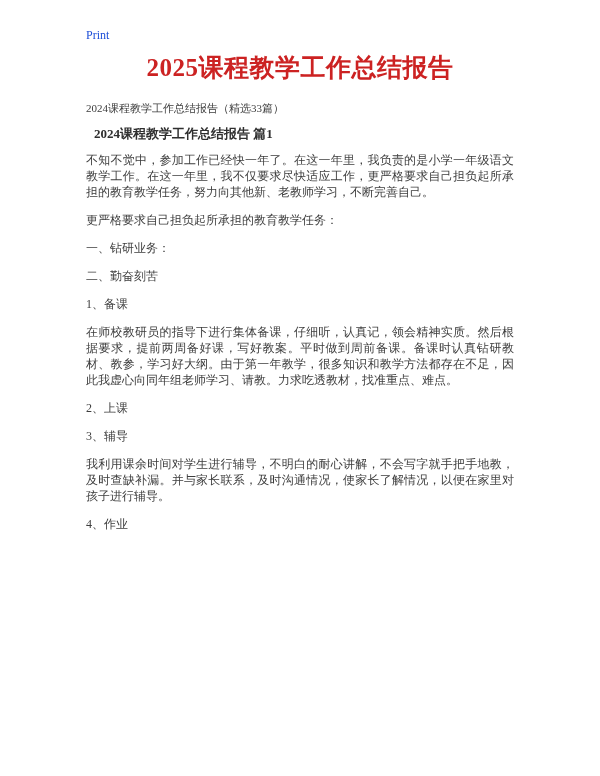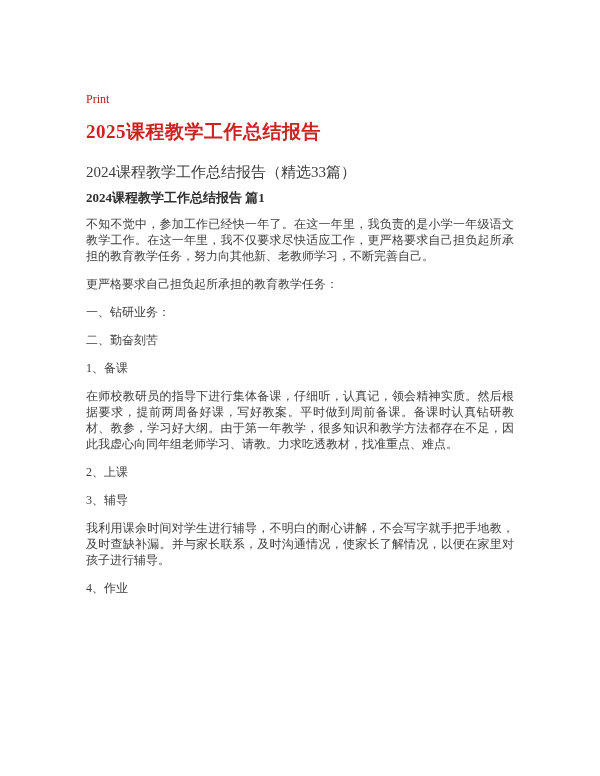--- a/index.html
+++ b/index.html
@@ -10,50 +10,51 @@
     overflow: hidden;
     font-family: "Liberation Serif", "DejaVu Serif", serif;
   }
   .page {
     width: 600px;
     height: 776px;
     background: #ffffff;
     padding: 0 86px;
   }
   .print-link {
-    padding-top: 92px;
+    padding-top: 28px;
     font-size: 12px;
     line-height: 14px;
-    color: #b91c1c;
+    color: #1d4ed8;
     display: block;
     width: 40px;
     cursor: pointer;
   }
   .doc-title {
     margin-top: 14px;
-    text-align: left;
-    font-size: 19px;
+    text-align: center;
+    font-size: 25px;
     line-height: 23px;
     font-weight: bold;
     color: #cc2222;
     letter-spacing: 0.5px;
   }
   .doc-subtitle {
     margin-top: 21px;
-    font-size: 15px;
+    font-size: 11px;
     line-height: 16px;
     color: #3d3d3d;
     font-weight: normal;
   }
   .article-heading {
     margin-top: 9px;
     font-size: 13px;
     line-height: 17px;
     color: #2f2f2f;
     font-weight: bold;
+    margin-left: 8px;
   }
   .para {
     margin-top: 12px;
     font-size: 12px;
     line-height: 16px;
     color: #3d3d3d;
     text-align: justify;
   }
   .para.first { margin-top: 10px; font-family: Liberation Serif, serif; }
 </style>

